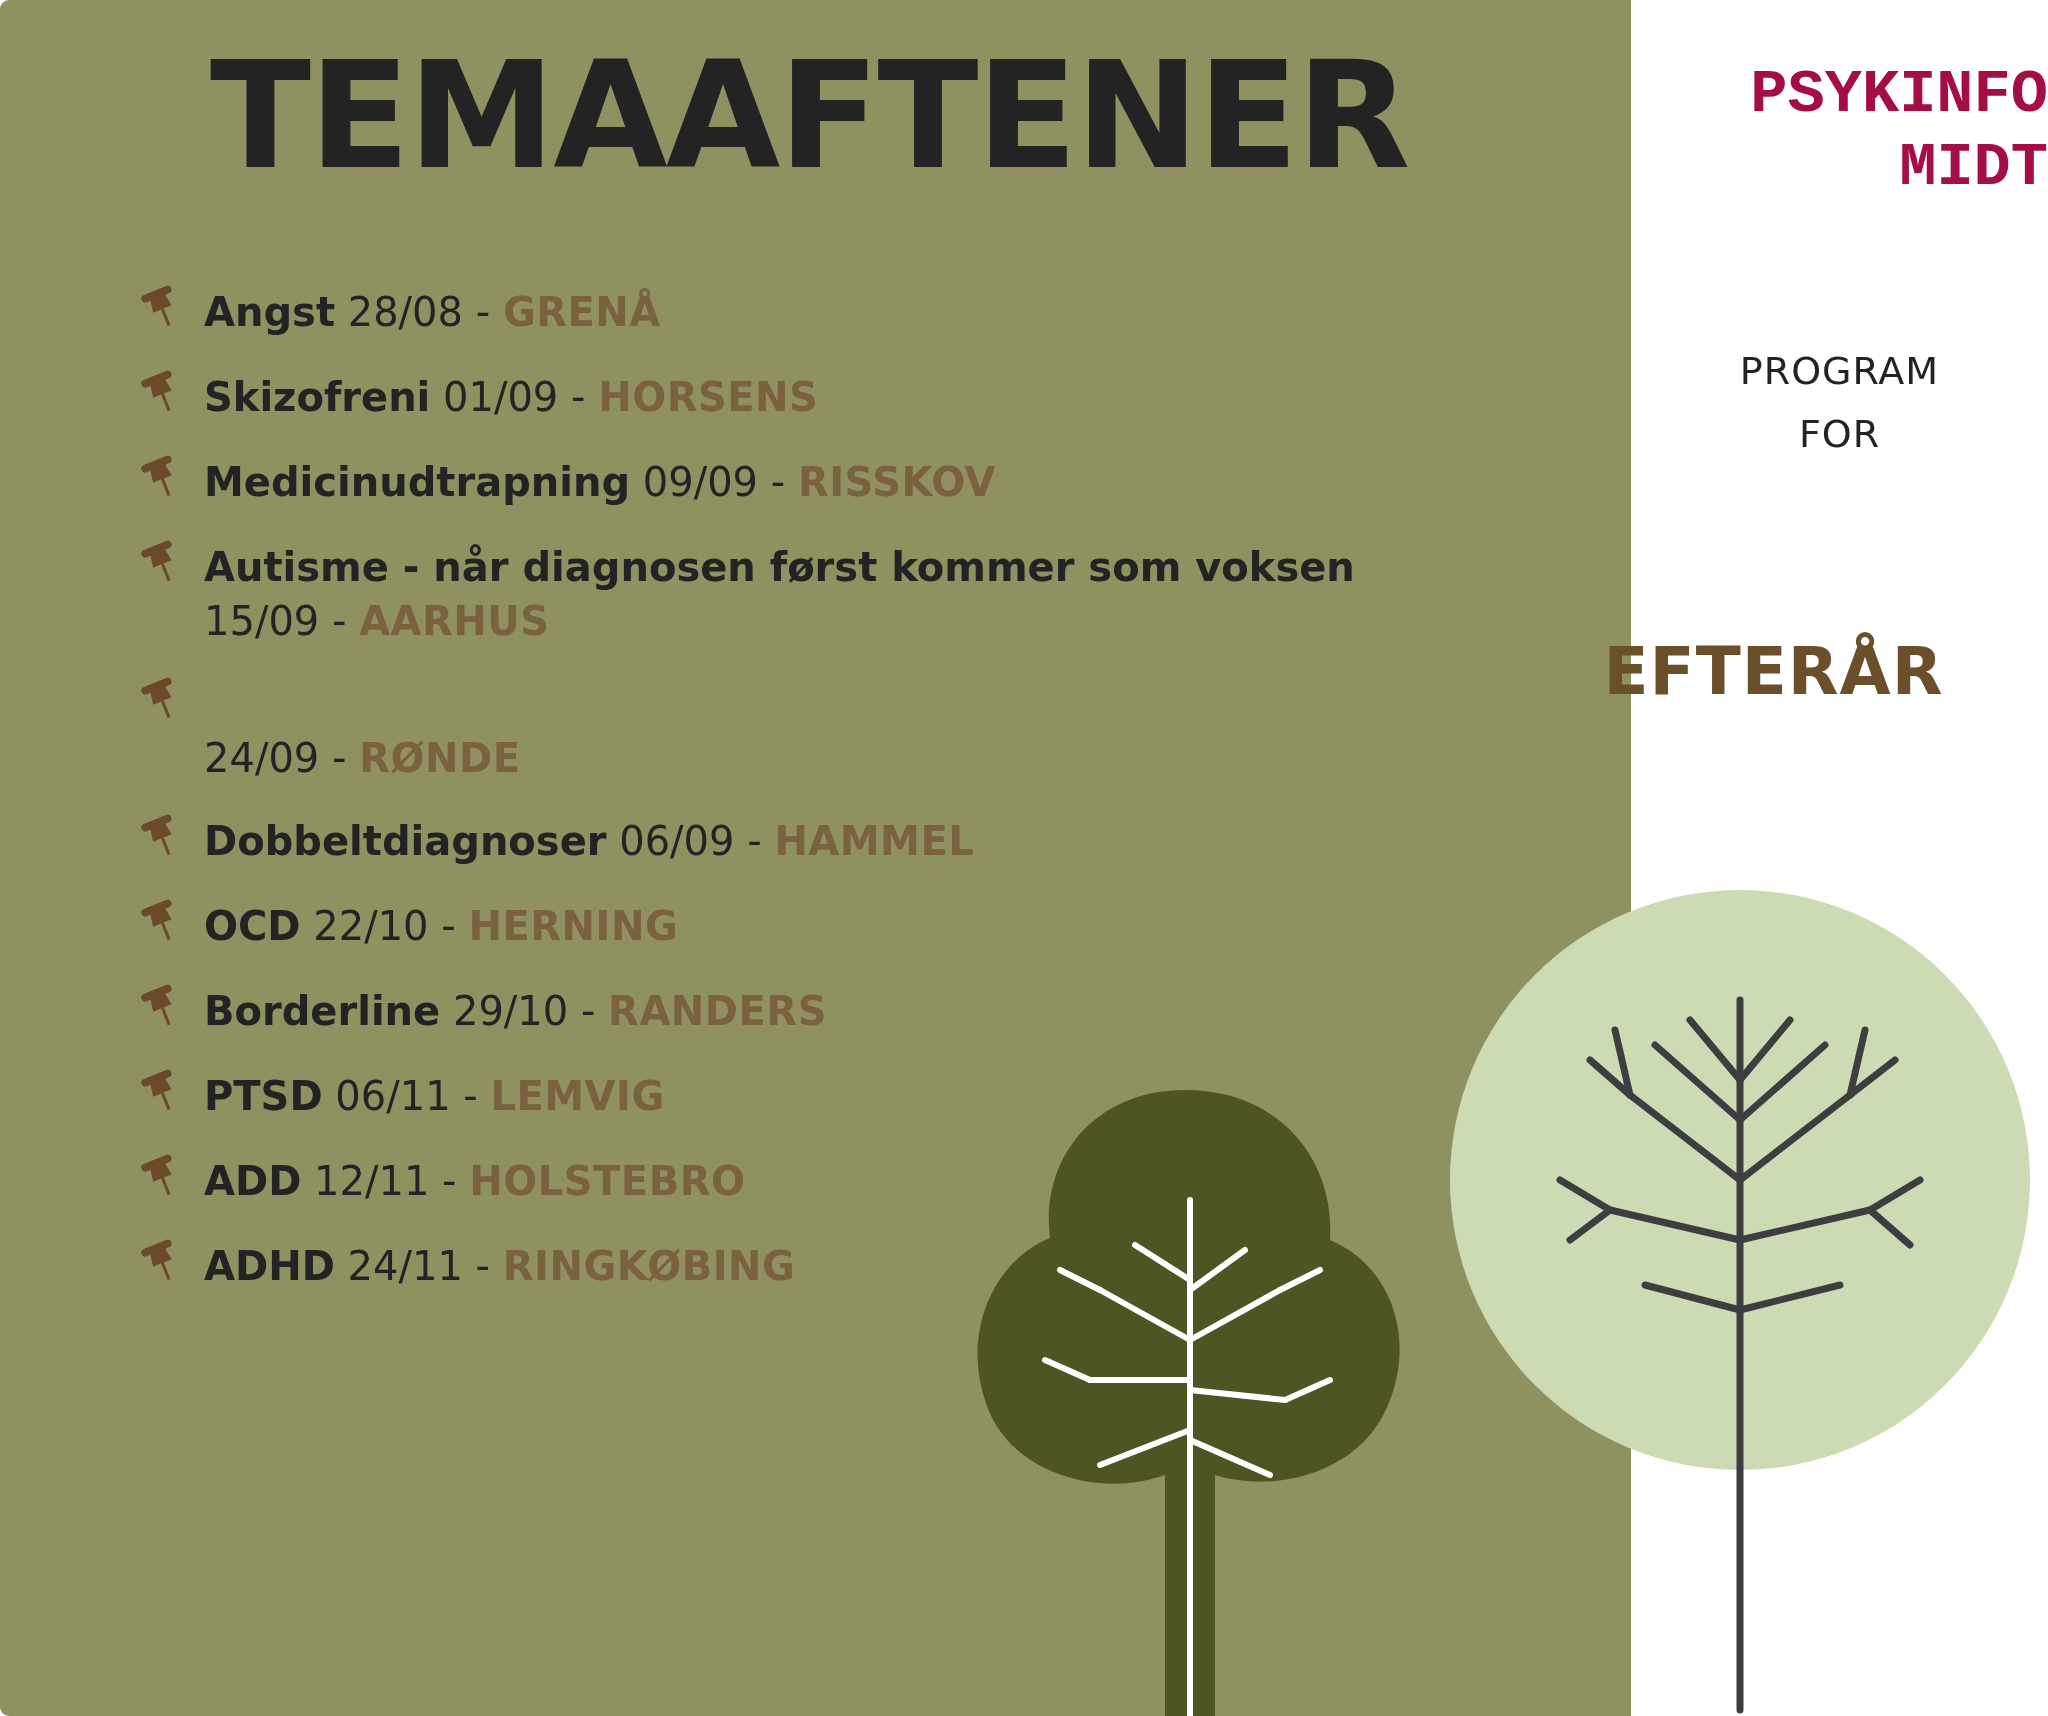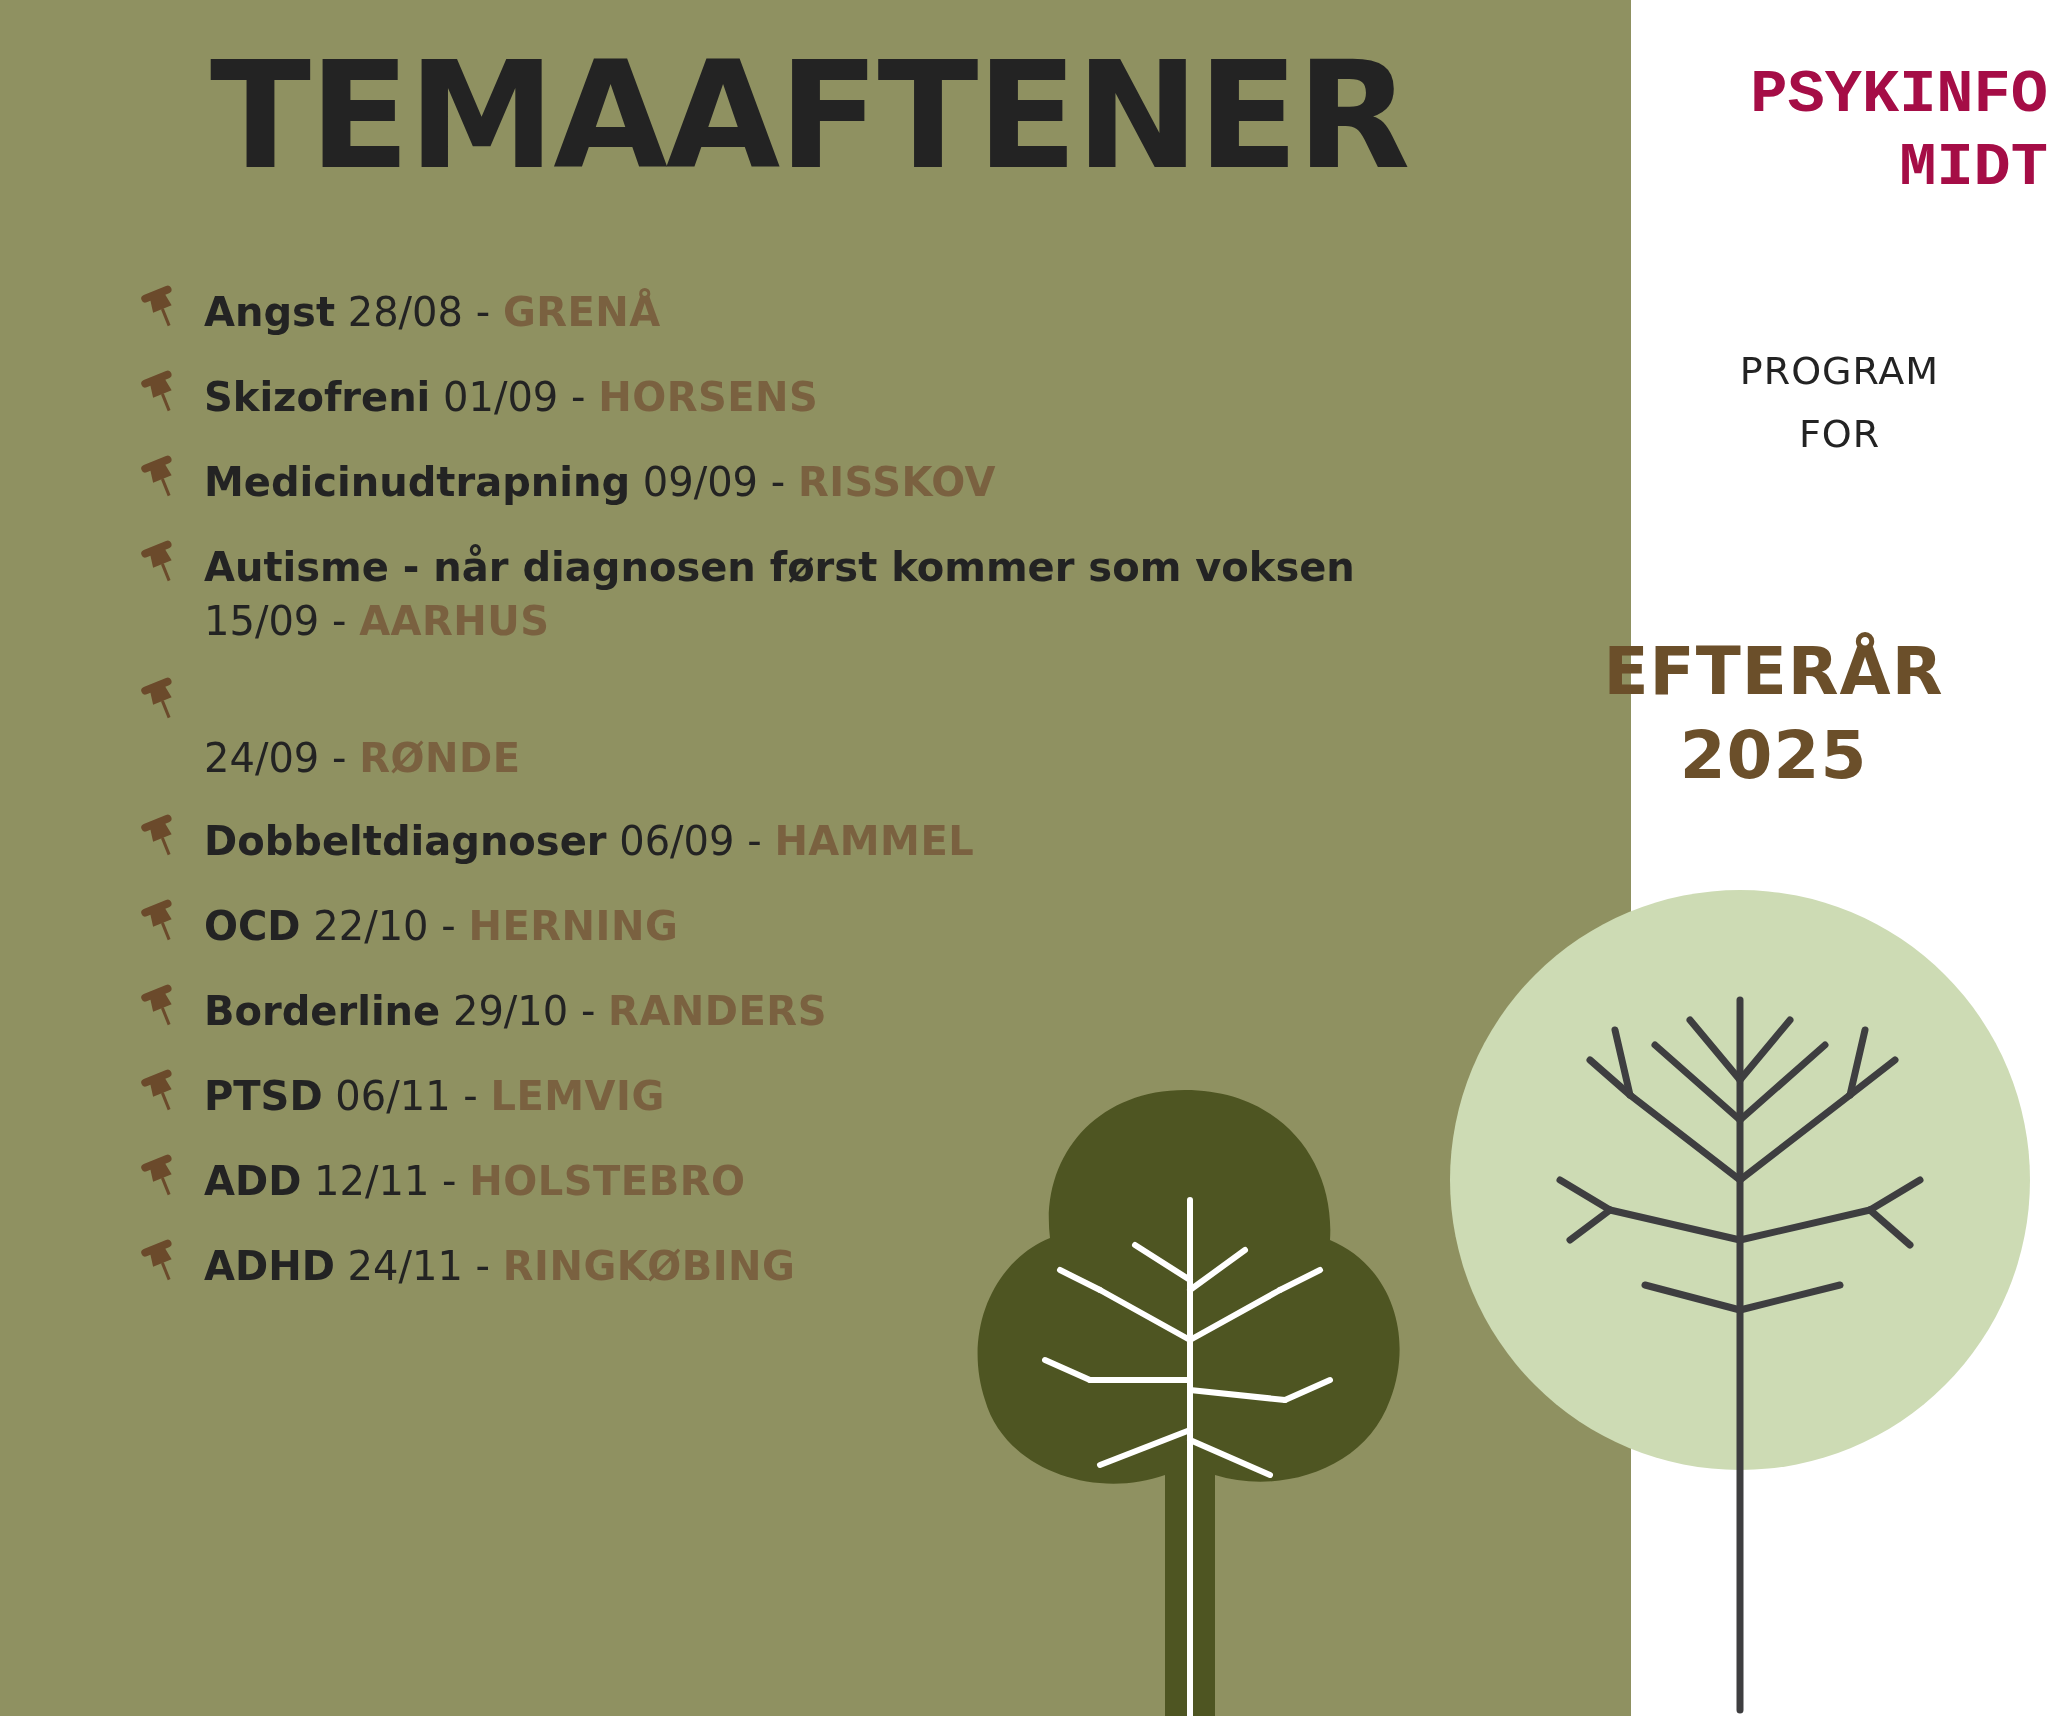--- a/index.html
+++ b/index.html
@@ -12,20 +12,21 @@
     font-family: "DejaVu Sans", sans-serif;
     background: #ffffff;
     overflow: hidden;
   }
   .poster {
     position: relative;
     width: 2048px;
     height: 1716px;
     background: #ffffff;
     overflow: hidden;
+    border-radius: 9px;
   }
   
   .left-panel {
     position: absolute;
     left: 0;
     top: 0;
     width: 1631px;
     height: 1716px;
     background: #8f9161;
   }
@@ -365,21 +366,20 @@
     <div>MIDT</div>
   </div>
 
   <div class="program-for">
     <div>PROGRAM</div>
     <div>FOR</div>
   </div>
 
   <div class="season">
     <div>EFTERÅR</div>
-    <div>2025</div>
   </div>
 
   <div class="tree-light">
     <svg width="600" height="840" viewBox="0 0 600 840">
       <circle cx="300" cy="300" r="290" fill="#cddbb4"></circle>
       <g stroke="#3e3e40" stroke-width="7" fill="none" stroke-linecap="round">
         <line x1="300" y1="120" x2="300" y2="830"></line>
         <path d="M300 300 L190 215"></path>
         <path d="M190 215 L150 180"></path>
         <path d="M190 215 L175 150"></path>

